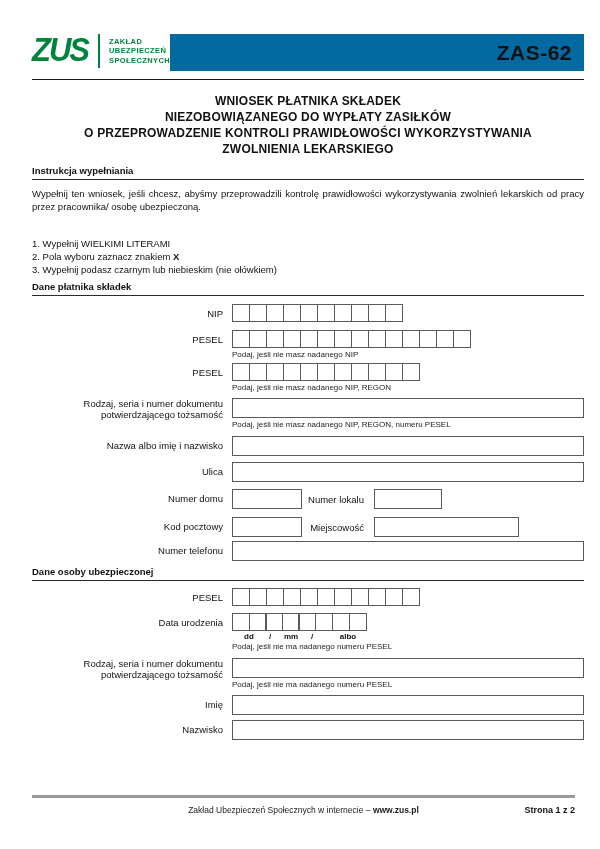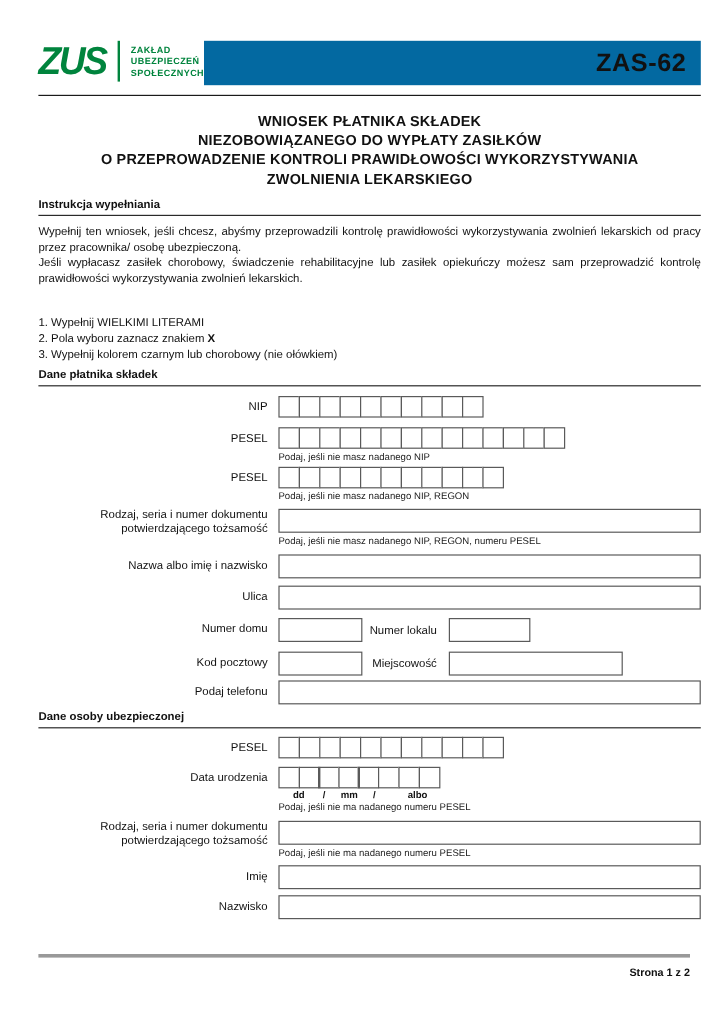--- a/index.html
+++ b/index.html
@@ -90,26 +90,25 @@
     <div class="title">
       <div>WNIOSEK PŁATNIKA SKŁADEK</div>
       <div>NIEZOBOWIĄZANEGO DO WYPŁATY ZASIŁKÓW</div>
       <div>O PRZEPROWADZENIE KONTROLI PRAWIDŁOWOŚCI WYKORZYSTYWANIA</div>
       <div>ZWOLNIENIA LEKARSKIEGO</div>
     </div>
 
     <div class="sect instr">Instrukcja wypełniania</div>
     <div class="paras">
       <div>Wypełnij ten wniosek, jeśli chcesz, abyśmy przeprowadzili kontrolę prawidłowości wykorzystywania zwolnień lekarskich od pracy przez pracownika/ osobę ubezpieczoną.</div>
-      <div>Jeśli wypłacasz zasiłek chorobowy, świadczenie rehabilitacyjne lub zasiłek opiekuńczy możesz sam przeprowadzić kontrolę prawidłowości wykorzystywania zwolnień lekarskich.</div>
     </div>
     <div class="ilist">
       <div><span>1.</span> <span>Wypełnij WIELKIMI LITERAMI</span><span class="b"></span></div>
       <div><span>2.</span> <span>Pola wyboru zaznacz znakiem </span><span class="b">X</span></div>
-      <div><span>3.</span> <span>Wypełnij kolorem czarnym lub chorobowy (nie ołówkiem)</span><span class="b"></span></div>
+      <div><span>3.</span> <span>Wypełnij podasz czarnym lub niebieskim (nie ołówkiem)</span><span class="b"></span></div>
     </div>
 
     <div class="sect s1">Dane płatnika składek</div>
 
     <div class="row mt8">
       <div class="lbl pt-box">NIP</div>
       <div class="fld">
         <div class="cells">
             <div class="cell"></div>
             <div class="cell"></div>
@@ -206,21 +205,21 @@
       <div class="lbl pt">Kod pocztowy</div>
       <div class="fld pairline">
         <div class="tinput sm"></div>
         <div class="midlbl">Miejscowość</div>
         <div class="tinput md"></div>
       </div>
     </div>
 
 
     <div class="row mt4">
-      <div class="lbl pt">Podaj telefonu</div>
+      <div class="lbl pt">Numer telefonu</div>
       <div class="fld">
         <div class="tinput"></div>
       </div>
     </div>
 
     <div class="sect s2">Dane osoby ubezpieczonej</div>
 
     <div class="row mt7">
       <div class="lbl pt-box">PESEL</div>
       <div class="fld">
@@ -287,16 +286,19 @@
       <div class="fld">
           <div class="tinput"></div>
         </div>
     </div>
 
   </div>
 
   <div class="footer">
     <div class="fbar" style="background: rgb(153, 153, 153);"></div>
     <div class="frow">
+      <div class="fcenter">
+        <span>Zakład Ubezpieczeń Społecznych w internecie – </span><span class="fbold">www.zus.pl</span>
+      </div>
       <div class="fpage">Strona 1 z 2</div>
     </div>
   </div>
 </div>
 
 </body></html>

